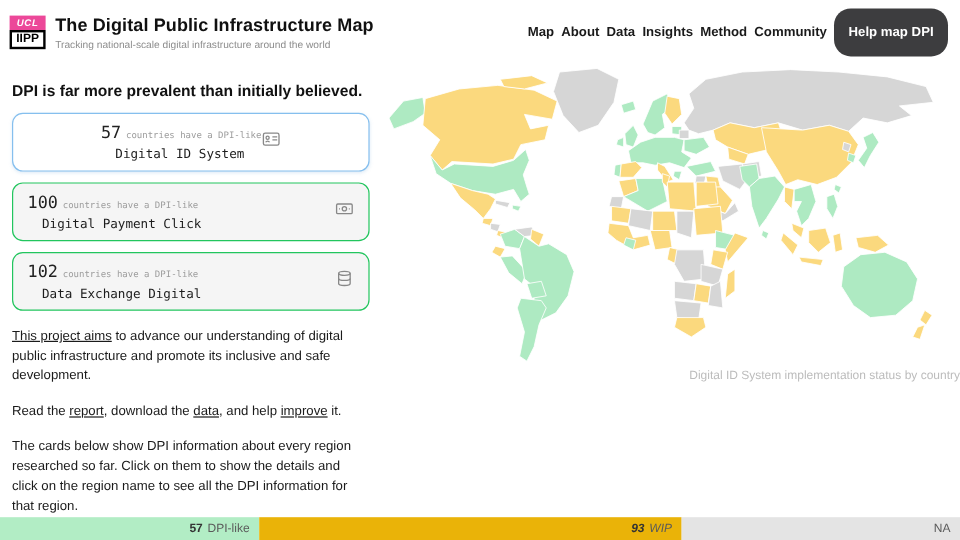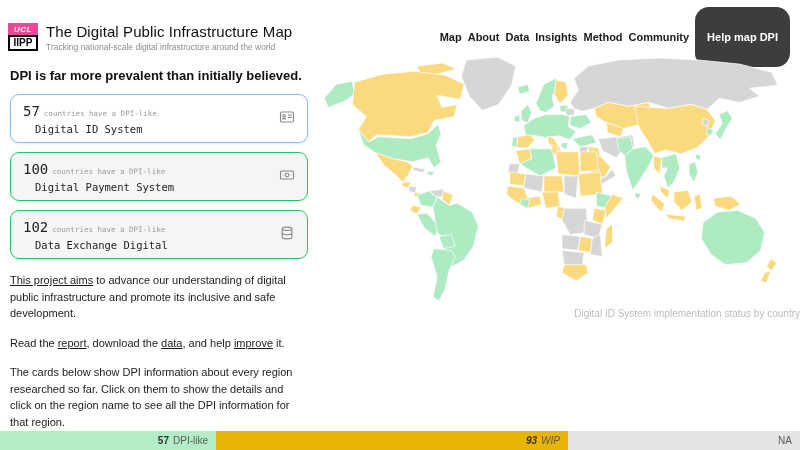--- a/index.html
+++ b/index.html
@@ -6,26 +6,26 @@
   html, body { width: 800px; height: 450px; overflow: hidden; background: #fff;
     font-family: "Liberation Sans", sans-serif; position: relative; }
 
   
   header { display: flex; align-items: center; padding: 7px 10px 4px 8px; }
   .logo { width: 30px; margin-right: 8px; flex: 0 0 auto; }
   .logo-top { background: #ec4899; color: #fff; font-size: 8px; font-weight: bold;
     text-align: center; padding: 2px 1px 1px; letter-spacing: .5px; font-style: italic; }
   .logo-bottom { border: 2px solid #000; color: #000; font-size: 10px; font-weight: bold;
     text-align: center; padding: 0 1px 1px; }
-  .title { font-size: 15px; font-weight: normal; color: #101010; letter-spacing: .1px; }
+  .title { font-size: 15px; font-weight: bold; color: #101010; letter-spacing: .1px; }
   .subtitle { font-size: 8.5px; color: #8c8c8c; margin-top: 2px; }
   nav { margin-left: auto; display: flex; align-items: center; gap: 6px; }
   .nav-item { font-size: 11px; font-weight: bold; color: #1a1a1a; cursor: pointer; }
   .cta { background: #3d3d3f; color: #fff; font-size: 11px; font-weight: bold;
-    padding: 24px 12px; border-radius: 14px; border: none; cursor: pointer; }
+    padding: 14px 12px; border-radius: 14px; border: none; cursor: pointer; }
 
   
   .left { position: absolute; left: 10px; top: 68px; width: 298px; }
   .heading { font-size: 13px; font-weight: bold; color: #111; margin-bottom: 11px; }
   .card { background: #f5f5f5; border: 1px solid #22c55e; border-radius: 9px;
     padding: 7px 12px; margin-bottom: 9px; display: flex; align-items: center;
     justify-content: space-between; cursor: pointer; }
   .card.selected { background: #fff; box-shadow: 0 1px 3px rgba(120,170,220,.25); }
   .count { font-family: "DejaVu Sans Mono", monospace; font-size: 14px; color: #222; }
   .suffix { font-family: "DejaVu Sans Mono", monospace; font-size: 7.5px; color: #9c9c9c; margin-left: 4px; }
@@ -65,40 +65,40 @@
     <span class="nav-item">Insights</span>
     <span class="nav-item">Method</span>
     <span class="nav-item">Community</span>
     <button class="cta">Help map DPI</button>
   </nav>
 </header>
 
 <aside class="left">
   <div class="heading">DPI is far more prevalent than initially believed.</div>
 
-  <div class="card selected" id="card-0" style="border: 1.5px solid rgb(133, 191, 238);">
+  <div class="card selected" id="card-0" style="border: 1.5px solid rgb(133, 191, 238); justify-content: center;">
     <div>
       <span class="count">57</span><span class="suffix">countries have a DPI-like</span>
       <div class="system">Digital ID System</div>
     </div>
     <span class="card-icon">
       <svg width="16" height="16" viewBox="0 0 16 16">
           <rect x="1.5" y="3" width="13" height="10" rx="1.5"></rect>
           <circle cx="5" cy="6.8" r="1.3"></circle>
           <path d="M3.4 10.6c.6-1.3 2.6-1.3 3.2 0"></path>
           <line x1="9" y1="6" x2="13" y2="6"></line>
           <line x1="9" y1="8.5" x2="13" y2="8.5"></line>
         </svg>
     </span>
   </div>
 
   <div class="card" id="card-1">
     <div>
       <span class="count">100</span><span class="suffix">countries have a DPI-like</span>
-      <div class="system">Digital Payment System</div>
+      <div class="system">Digital Payment Click</div>
     </div>
     <span class="card-icon">
       <svg width="16" height="16" viewBox="0 0 16 16">
           <rect x="1.5" y="4" width="13" height="8" rx="1"></rect>
           <circle cx="8" cy="8" r="1.8"></circle>
           <line x1="3.5" y1="8" x2="4.3" y2="8"></line>
           <line x1="11.7" y1="8" x2="12.5" y2="8"></line>
         </svg>
     </span>
   </div>

